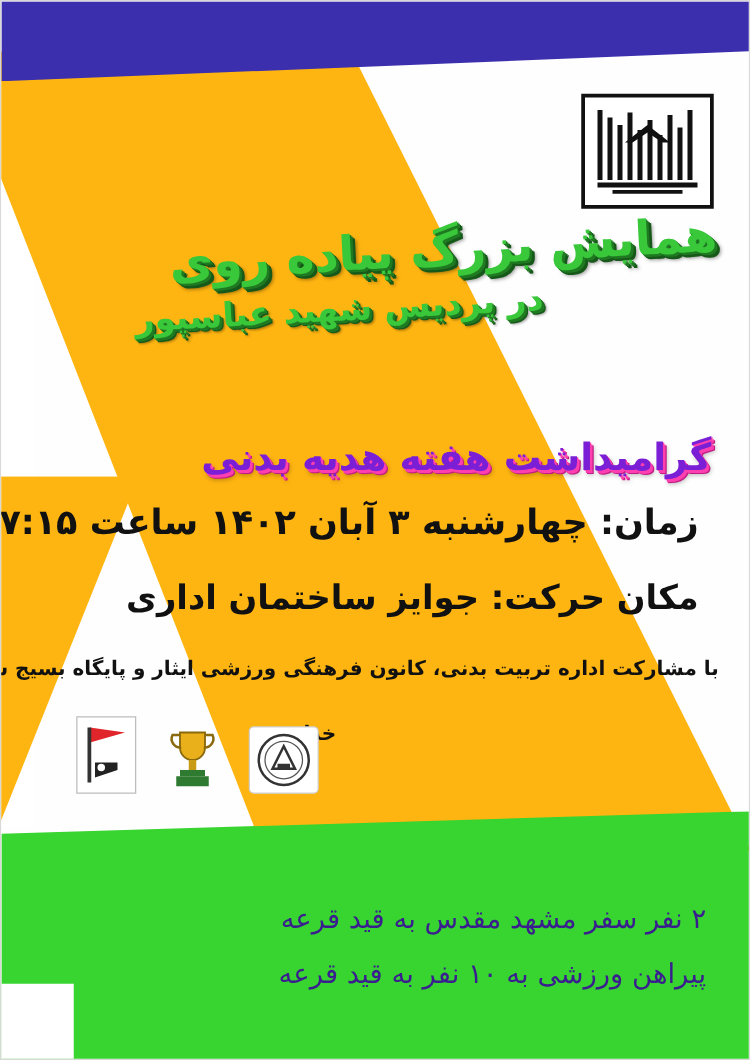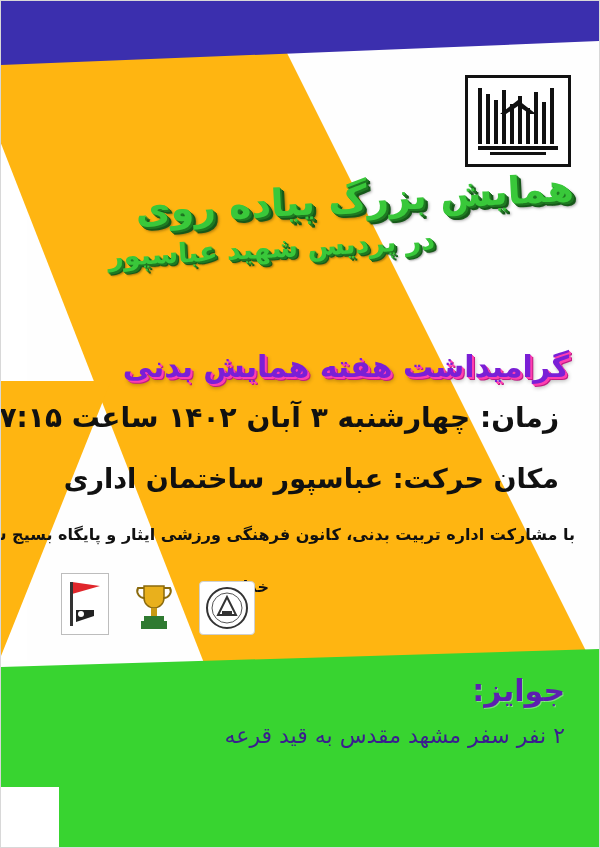--- a/index.html
+++ b/index.html
@@ -299,24 +299,24 @@
         <rect x="20" y="72" width="56" height="3"></rect>
       </g>
     </svg>
   </div>
 
   <div class="headline-wrap">
     <div class="headline-1">همایش بزرگ پیاده روی</div>
     <div class="headline-2">در پردیس شهید عباسپور</div>
   </div>
 
-  <div class="subhead">گرامیداشت هفته همایش بدنی</div>
+  <div class="subhead">گرامیداشت هفته هدیه بدنی</div>
 
   <div class="info-line info-time">زمان: چهارشنبه ۳ آبان ۱۴۰۲ ساعت ۷:۱۵</div>
-  <div class="info-line info-place">مکان حرکت: عباسپور ساختمان اداری</div>
+  <div class="info-line info-place">مکان حرکت: جوایز ساختمان اداری</div>
 
   <div class="partners">با مشارکت اداره تربیت بدنی، کانون فرهنگی ورزشی ایثار و پایگاه بسیج شهید</div>
   <div class="partners-2">خدابنده</div>
 
   <div class="sponsors">
     <div class="sp sp-1">
       <svg width="48" height="46" viewBox="0 0 48 46" aria-hidden="true">
         <circle cx="24" cy="23" r="20" fill="#ffffff" stroke="#333333" stroke-width="2"></circle>
         <circle cx="24" cy="23" r="15" fill="#ffffff" stroke="#555555" stroke-width="1"></circle>
         <path d="M15 30 L24 12 L33 30 Z" fill="none" stroke="#333333" stroke-width="2"></path>
@@ -337,16 +337,16 @@
       <svg width="42" height="56" viewBox="0 0 42 56" aria-hidden="true">
         <rect x="0" y="0" width="42" height="56" fill="#ffffff"></rect>
         <path d="M8 6 L36 10 L8 18 Z" fill="#e0262b"></path>
         <rect x="6" y="6" width="3" height="44" fill="#333333"></rect>
         <path d="M12 34 L30 34 L30 40 L12 46 Z" fill="#222222"></path>
         <circle cx="17" cy="38" r="3" fill="#ffffff"></circle>
       </svg>
     </div>
   </div>
 
-  <div class="prize-title">جوایز:</div>
   <div class="prize-item prize-1">۲ نفر سفر مشهد مقدس به قید قرعه</div>
+  <div class="prize-item prize-2">پیراهن ورزشی به ۱۰ نفر به قید قرعه</div>
 
 </div>
 
 </body></html>

